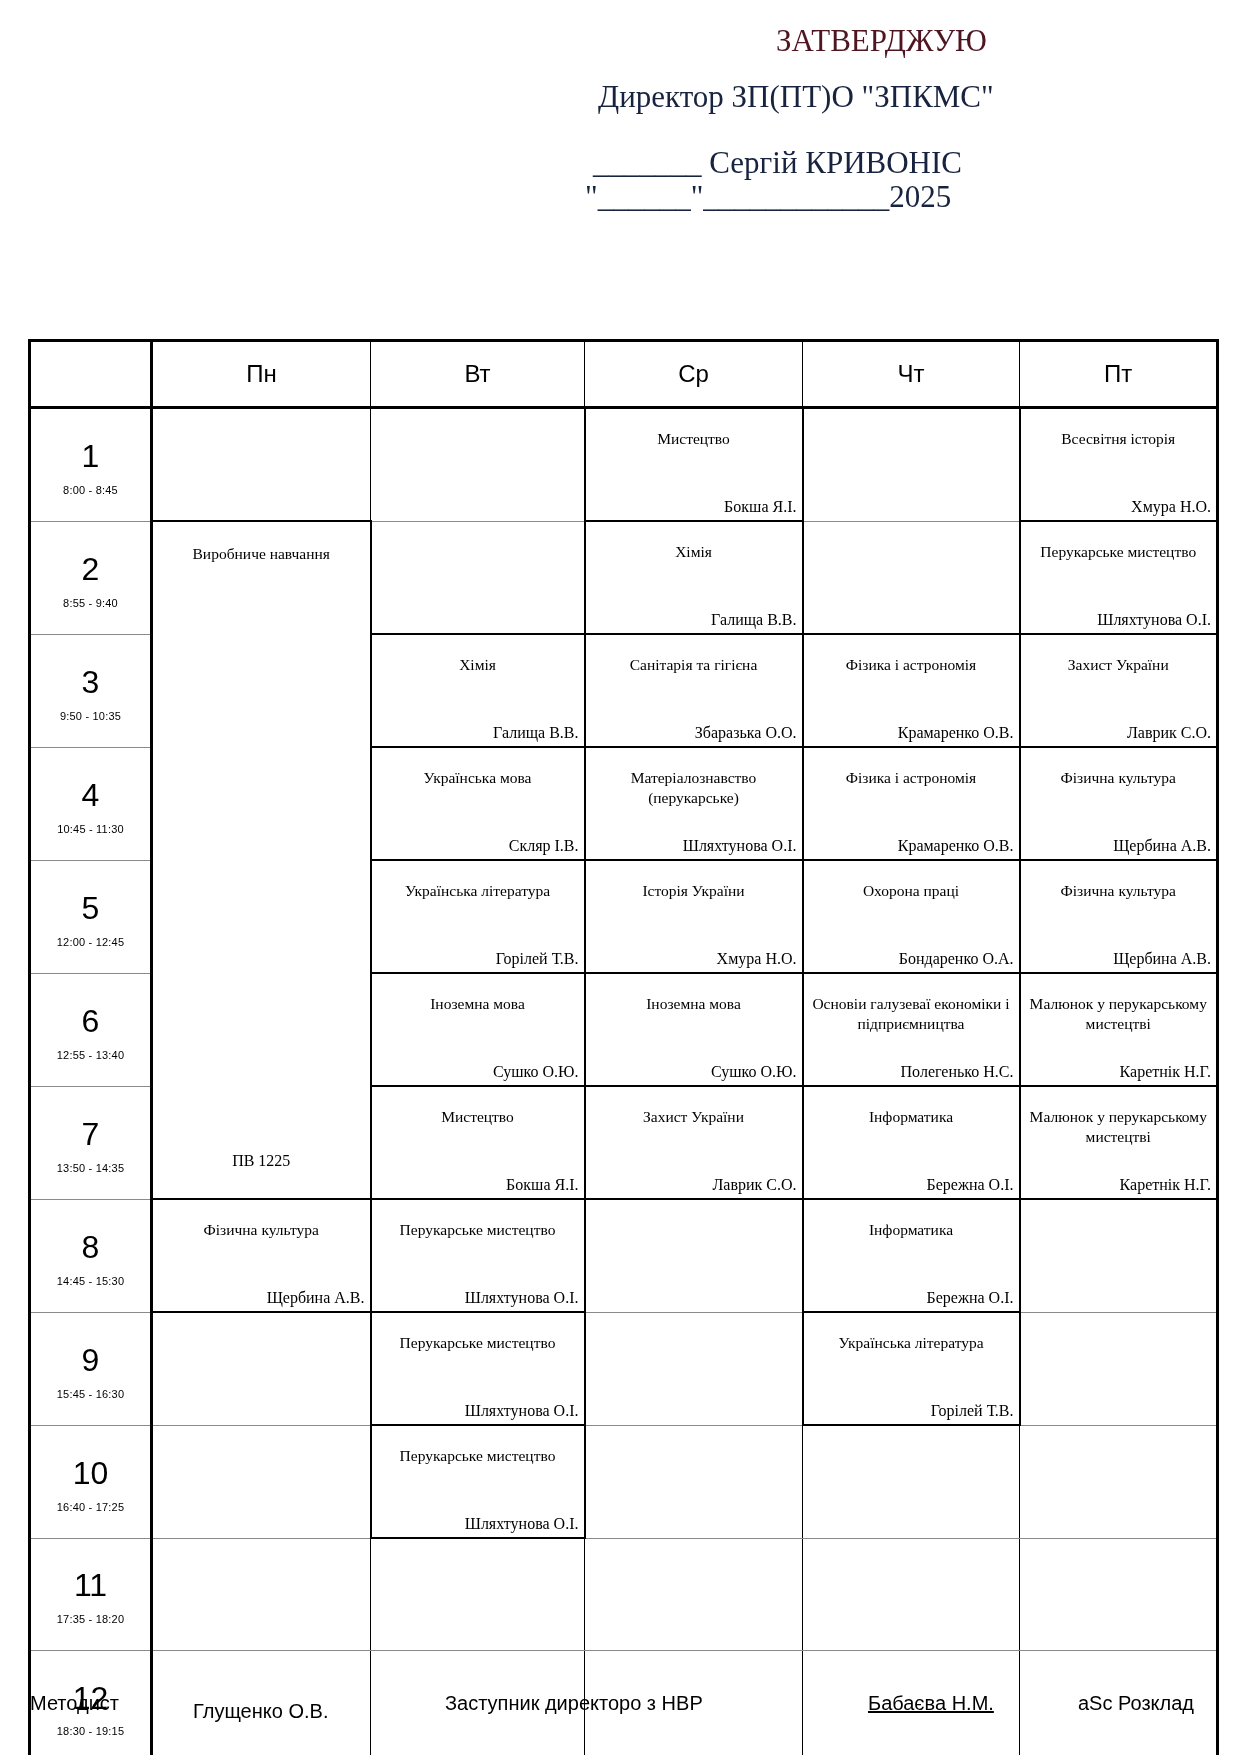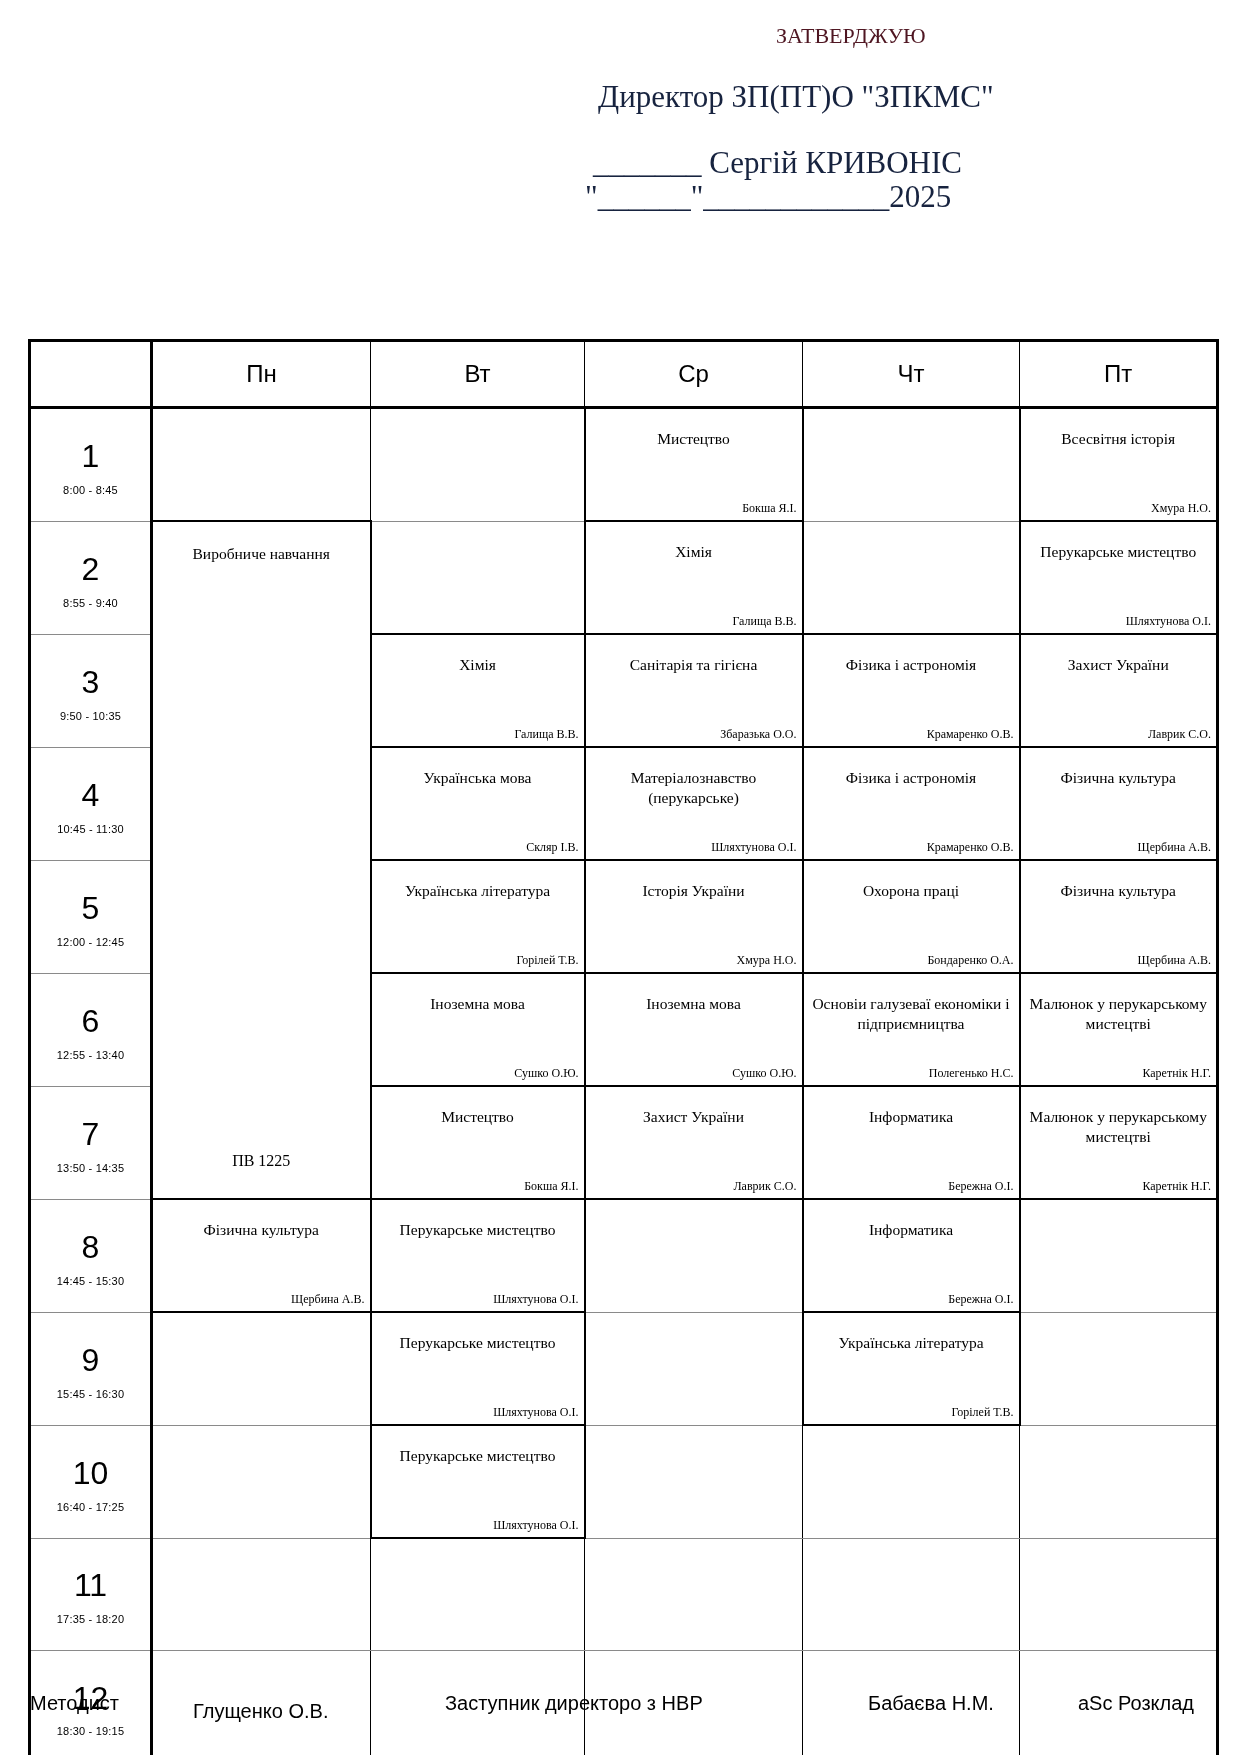--- a/index.html
+++ b/index.html
@@ -2,21 +2,21 @@
 <html><head>
 <meta charset="utf-8">
 <style>
   html,body{margin:0;padding:0;}
   body{width:1241px;height:1755px;background:#ffffff;position:relative;
        font-family:"Liberation Serif", serif;color:#000;}
   .page{position:absolute;inset:0;}
 
   
   .approval-line{position:absolute;color:#17233f;white-space:pre;line-height:1.1;}
-  .stamp{left:776px;top:24px;font-size:22px;color:#4f1622;}
+  .stamp{left:776px;top:24px;font-size:31px;color:#4f1622;}
   .director-line{left:598px;top:80px;font-size:31px;}
   .signature-line{left:593px;top:134px;font-size:31px;margin-top:12px;}
   .date-line{left:585px;top:180px;font-size:31px;}
 
   
   .page-title{position:absolute;left:185px;top:244px;margin:0;
               font-size:28px;font-weight:normal;color:#17233f;}
 
   
   table.timetable{position:absolute;left:28px;top:291px;width:1188px;
@@ -35,31 +35,31 @@
                  font-family:"Liberation Sans", sans-serif;text-align:center;
                  vertical-align:middle;}
   .period-number{font-size:32px;line-height:1;padding-bottom:18px;}
   .period-time{position:absolute;left:0;right:0;bottom:25px;
                font-size:11px;letter-spacing:0.2px;}
   td.lesson-cell{position:relative;vertical-align:top;}
   td.occupied{border:2px solid #000;}
   .lesson-subject{font-size:15.5px;line-height:1.32;text-align:center;
                   padding:20px 5px 0 5px;}
   td.merged .lesson-subject{padding-top:22px;}
-  .lesson-teacher{position:absolute;right:5px;bottom:4px;font-size:12px;}
+  .lesson-teacher{position:absolute;right:5px;bottom:4px;font-size:16px;}
   .lesson-group-label{position:absolute;left:0;right:0;bottom:28px;
                       text-align:center;font-size:16px;}
 
   
   .footer-item{position:absolute;top:1692px;font-family:"Liberation Sans", sans-serif;
                font-size:20px;white-space:pre;}
   .f-role1{left:30px;}
   .f-name1{left:193px;margin-top:8px;}
   .f-role2{left:445px;}
-  .f-name2{left:868px;}
+  .f-name2{left:868px;text-decoration:underline;}
   .f-brand{left:1078px;}
 </style>
 </head>
 <body>
 
 <div class="page">
 
   <div>
     <div class="approval-line stamp">ЗАТВЕРДЖУЮ</div>
     <div class="approval-line director-line">Директор ЗП(ПТ)О "ЗПКМС"</div>

